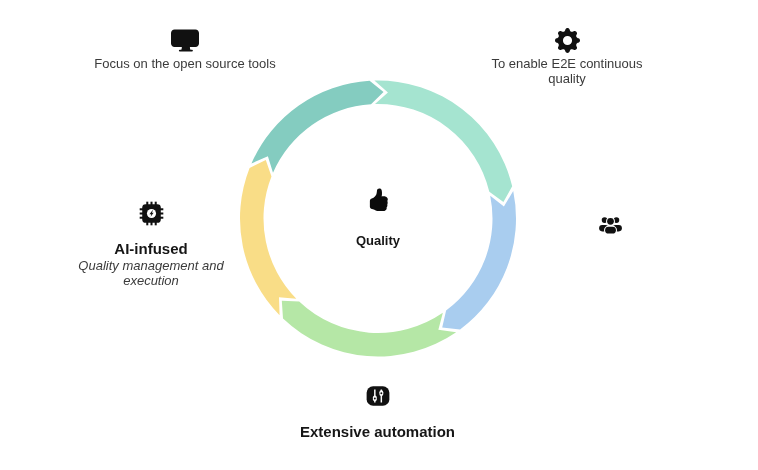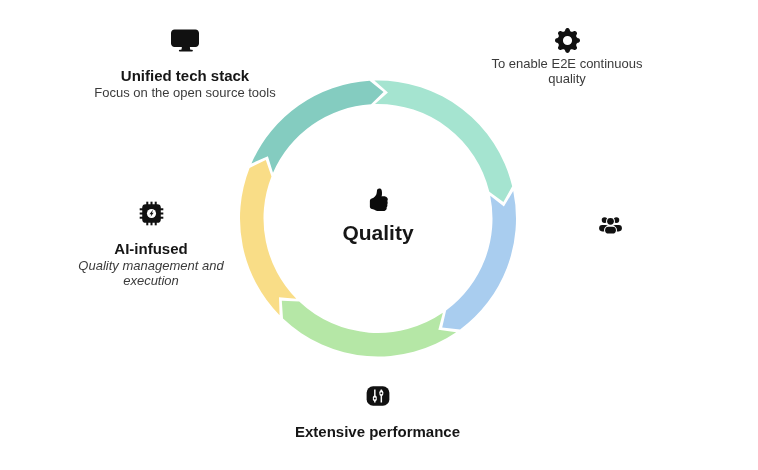--- a/index.html
+++ b/index.html
@@ -22,42 +22,41 @@
   .node-unified{left:60px;top:24px;width:250px;}
   .node-centralised{left:442px;top:24px;width:250px;}
   .node-centralised .desc{max-width:190px;}
   .node-ai{left:38px;top:197px;width:226px;}
   .node-ai .desc{max-width:190px;font-style:italic;}
   .node-team{left:497px;top:209px;width:226px;}
   .node-team .desc{max-width:215px;}
   .node-automation{left:255px;top:380px;width:245px;}
   .node-center{left:308px;top:186px;width:140px;}
   .node-center .icon{height:26px;}
-  .node-center .title{font-size:21px;margin-top:9px;}
+  .node-center .title{font-size:13px;margin-top:22px;}
 </style>
 </head>
 <body>
 
 <div class="canvas">
 
   <svg id="cycle-ring" width="758" height="470" viewBox="0 0 758 470">
       <path d="M251.45 163.47 A138 138 0 0 1 369.58 80.76 L383.52 92.12 L371.01 104.21 A114.5 114.5 0 0 0 273.00 172.84 L267.90 156.21 Z" fill="#84CCC0"></path>
       <path d="M374.39 80.55 A138 138 0 0 1 512.19 186.28 L503.42 201.99 L489.34 191.77 A114.5 114.5 0 0 0 375.00 104.04 L387.93 92.39 Z" fill="#A5E4D0"></path>
       <path d="M513.23 190.99 A138 138 0 0 1 460.09 329.43 L442.20 327.50 L446.11 310.54 A114.5 114.5 0 0 0 490.20 195.67 L503.92 206.38 Z" fill="#A9CDEF"></path>
       <path d="M456.16 332.23 A138 138 0 0 1 283.01 318.60 L281.81 300.66 L299.18 301.56 A114.5 114.5 0 0 0 442.85 312.86 L438.36 329.67 Z" fill="#B5E7A6"></path>
       <path d="M279.57 315.23 A138 138 0 0 1 249.60 167.92 L265.79 160.09 L271.47 176.54 A114.5 114.5 0 0 0 296.33 298.75 L279.00 297.25 Z" fill="#F9DD87"></path>
     </svg>
 
   <div class="node node-unified">
     <span class="icon">
       <svg width="28" height="28" viewBox="0 0 16 16" fill="#111">
         <path d="M2 2h12c1.1 0 2 .9 2 2v6c0 1.1-.9 2-2 2h-3.2c0 .6.1 1.1.3 1.5h.9a.5.5 0 0 1 0 1H5a.5.5 0 0 1 0-1h.9c.2-.4.3-.9.3-1.5H2c-1.1 0-2-.9-2-2V4c0-1.1.9-2 2-2z"></path>
       </svg>
     </span>
-    <div class="title">Unified tech stack</div>
     <div class="desc">Focus on the open source tools</div>
   </div>
 
   <div class="node node-centralised">
     <span class="icon">
       <svg width="25" height="25" viewBox="0 0 16 16" fill="#111">
         <path fill-rule="evenodd" d="M9.405 1.05c-.413-1.4-2.397-1.4-2.81 0l-.1.34a1.464 1.464 0 0 1-2.105.872l-.31-.17c-1.283-.698-2.686.705-1.987 1.987l.169.311c.446.82.023 1.841-.872 2.105l-.34.1c-1.4.413-1.4 2.397 0 2.81l.34.1a1.464 1.464 0 0 1 .872 2.105l-.17.31c-.698 1.283.705 2.686 1.987 1.987l.311-.169a1.464 1.464 0 0 1 2.105.872l.1.34c.413 1.4 2.397 1.4 2.81 0l.1-.34a1.464 1.464 0 0 1 2.105-.872l.31.17c1.283.698 2.686-.705 1.987-1.987l-.169-.311a1.464 1.464 0 0 1 .872-2.105l.34-.1c1.4-.413 1.4-2.397 0-2.81l-.34-.1a1.464 1.464 0 0 1-.872-2.105l.17-.31c.698-1.283-.705-2.686-1.987-1.987l-.311.169a1.464 1.464 0 0 1-2.105-.872l-.1-.34zM8 10.93a2.93 2.93 0 1 1 0-5.86 2.93 2.93 0 0 1 0 5.86z"></path>
       </svg>
     </span>
     <div class="desc">To enable E2E continuous quality</div>
@@ -107,21 +106,21 @@
       <svg width="26" height="26" viewBox="0 0 32 32">
         <rect x="2" y="4" width="28" height="24" rx="8" fill="#111"></rect>
         <rect x="11.2" y="8" width="1.8" height="16" fill="#fff"></rect>
         <rect x="19.2" y="8" width="1.8" height="16" fill="#fff"></rect>
         <rect x="9.7" y="15.5" width="4.8" height="7" rx="2.4" fill="#fff"></rect>
         <rect x="17.7" y="9" width="4.8" height="7" rx="2.4" fill="#fff"></rect>
         <circle cx="12.1" cy="19" r="1.2" fill="#111"></circle>
         <circle cx="20.1" cy="12.5" r="1.2" fill="#111"></circle>
       </svg>
     </span>
-    <div class="title">Extensive performance</div>
+    <div class="title">Extensive automation</div>
     <div class="desc"></div>
   </div>
 
   <div class="node node-center">
     <span class="icon">
       <svg width="23" height="23" viewBox="0 0 16 16" fill="#0b0b0b">
         <path d="M6.956 1.745C7.021.81 7.908.087 8.864.325l.261.066c.463.116.874.456 1.012.965.22.816.533 2.511.062 4.51a9.84 9.84 0 0 1 .443-.051c.713-.065 1.669-.072 2.516.21.518.173.994.681 1.2 1.273.184.532.16 1.162-.234 1.733.058.119.103.242.138.363.077.27.113.567.113.856 0 .289-.036.586-.113.856-.039.135-.09.273-.16.404.169.387.107.819-.003 1.148a3.163 3.163 0 0 1-.488.901c.054.152.076.312.076.465 0 .305-.089.625-.253.912C13.1 15.522 12.437 16 11.5 16H8c-.605 0-1.07-.081-1.466-.218a4.82 4.82 0 0 1-.97-.484l-.048-.03c-.504-.307-.999-.609-2.068-.722C2.682 14.464 2 13.846 2 13V9c0-.85.685-1.432 1.357-1.615.849-.232 1.574-.787 2.132-1.41.56-.627.914-1.28 1.039-1.639.199-.575.356-1.539.428-2.59z"></path>
       </svg>
     </span>
     <div class="title">Quality</div>

